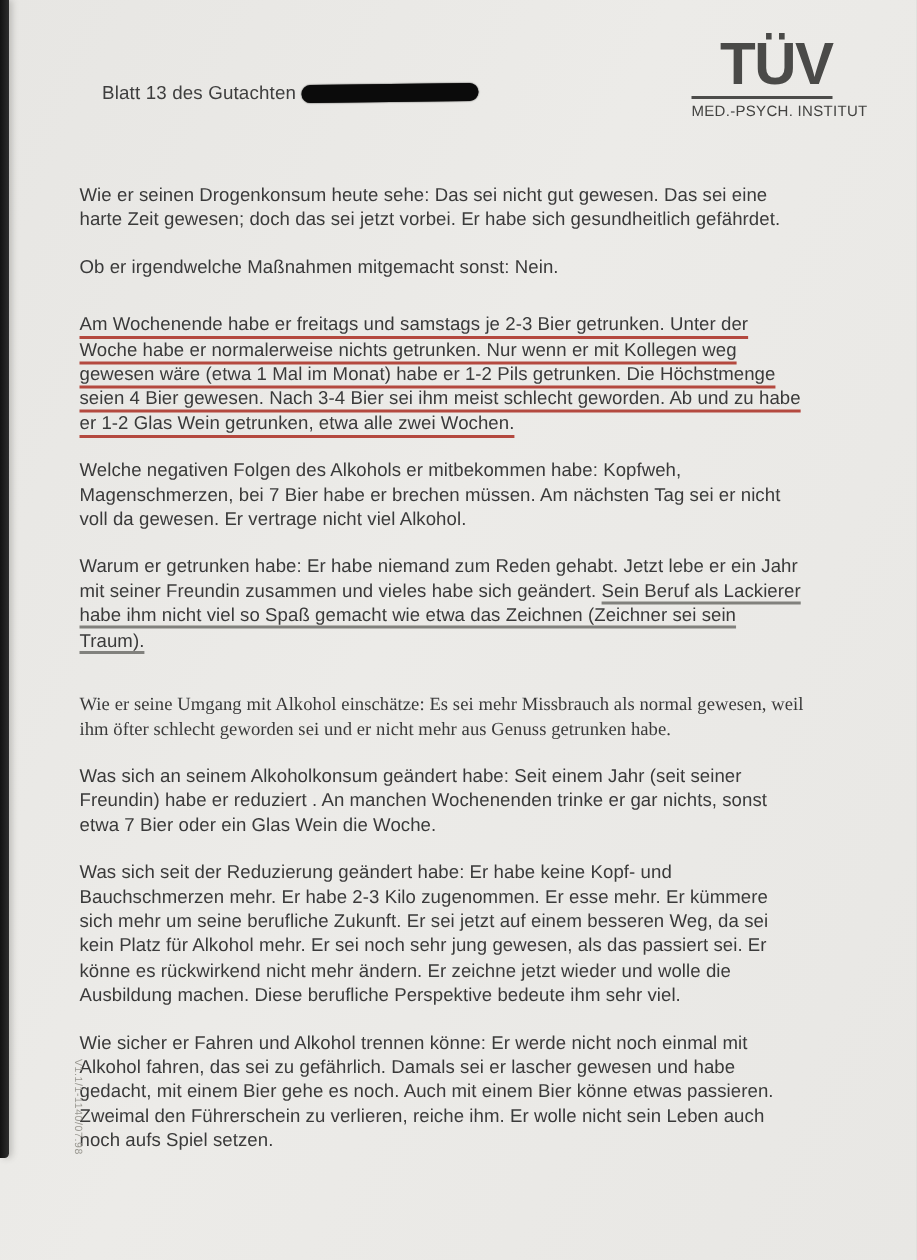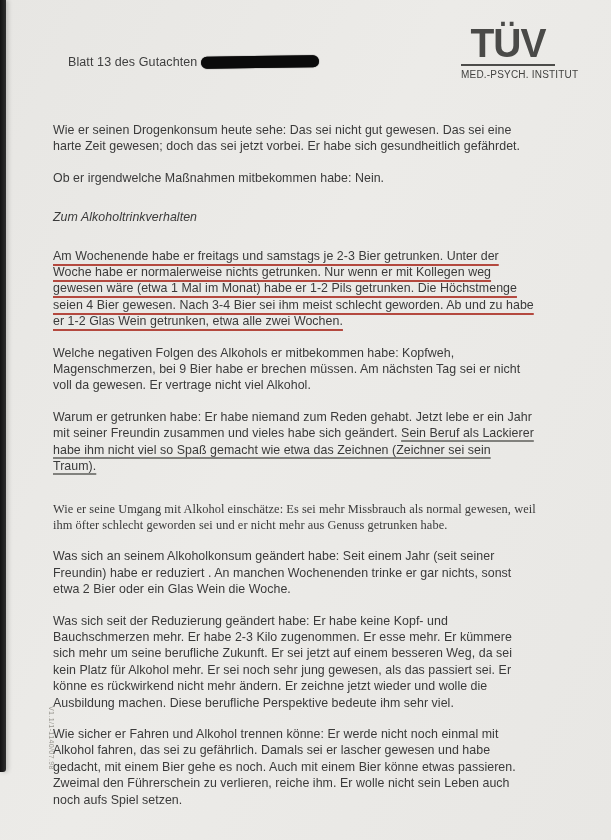--- a/index.html
+++ b/index.html
@@ -32,21 +32,21 @@
   .redaction {
     width: 118px; height: 12px;
     background: #0b0b0b;
     border-radius: 6px;
     transform: rotate(-0.8deg);
     box-shadow: 0 0 1px #000;
   }
   
   .logo {
     position: absolute; right: 56px; top: 26px;
-    width: 94px; text-align: center;
+    width: 94px; text-align: right;
   }
   .logo-title {
     font-size: 39px; line-height: 36px;
     font-weight: bold; color: #4a4a48;
     letter-spacing: -1px;
     transform: scaleY(1.02);
   }
   .logo-rule { height: 2px; background: #4c4c4a; margin-top: 2px; }
   .logo-subtitle {
     margin-top: 3px;
@@ -97,33 +97,32 @@
 
   <div class="logo">
     <div class="logo-title">TÜV</div>
     <div class="logo-rule"></div>
     <div class="logo-subtitle">MED.-PSYCH. INSTITUT</div>
   </div>
 
   <div class="doc-body">
     <p class="para">Wie er seinen Drogenkonsum heute sehe: Das sei nicht gut gewesen. Das sei eine harte Zeit gewesen; doch das sei jetzt vorbei. Er habe sich gesundheitlich gefährdet.</p>
 
-    <p class="para">Ob er irgendwelche Maßnahmen mitbekommen habe: Nein.</p>
+    <p class="para">Ob er irgendwelche Maßnahmen mitgemacht sonst: Nein.</p>
 
-    <p class="para section-heading">Zum Alkoholtrinkverhalten</p>
 
     <p class="para u-red">Am Wochenende habe er freitags und samstags je 2-3 Bier getrunken. Unter der Woche habe er normalerweise nichts getrunken. Nur wenn er mit Kollegen weg gewesen wäre (etwa 1 Mal im Monat) habe er 1-2 Pils getrunken. Die Höchstmenge seien 4 Bier gewesen. Nach 3-4 Bier sei ihm meist schlecht geworden. Ab und zu habe er 1-2 Glas Wein getrunken, etwa alle zwei Wochen.</p>
 
-    <p class="para">Welche negativen Folgen des Alkohols er mitbekommen habe: Kopfweh, Magenschmerzen, bei 9 Bier habe er brechen müssen. Am nächsten Tag sei er nicht voll da gewesen. Er vertrage nicht viel Alkohol.</p>
+    <p class="para">Welche negativen Folgen des Alkohols er mitbekommen habe: Kopfweh, Magenschmerzen, bei 7 Bier habe er brechen müssen. Am nächsten Tag sei er nicht voll da gewesen. Er vertrage nicht viel Alkohol.</p>
 
     <p class="para"><span>Warum er getrunken habe: Er habe niemand zum Reden gehabt. Jetzt lebe er ein Jahr mit seiner Freundin zusammen und vieles habe sich geändert. </span><span class="u-pencil">Sein Beruf als Lackierer habe ihm nicht viel so Spaß gemacht wie etwa das Zeichnen (Zeichner sei sein Traum).</span></p>
 
     <p class="para gap-before">Wie er seine Umgang mit Alkohol einschätze: Es sei mehr Missbrauch als normal gewesen, weil ihm öfter schlecht geworden sei und er nicht mehr aus Genuss getrunken habe.</p>
 
-    <p class="para">Was sich an seinem Alkoholkonsum geändert habe: Seit einem Jahr (seit seiner Freundin) habe er reduziert . An manchen Wochenenden trinke er gar nichts, sonst etwa 2 Bier oder ein Glas Wein die Woche.</p>
+    <p class="para">Was sich an seinem Alkoholkonsum geändert habe: Seit einem Jahr (seit seiner Freundin) habe er reduziert . An manchen Wochenenden trinke er gar nichts, sonst etwa 7 Bier oder ein Glas Wein die Woche.</p>
 
     <p class="para">Was sich seit der Reduzierung geändert habe: Er habe keine Kopf- und Bauchschmerzen mehr. Er habe 2-3 Kilo zugenommen. Er esse mehr. Er kümmere sich mehr um seine berufliche Zukunft. Er sei jetzt auf einem besseren Weg, da sei kein Platz für Alkohol mehr. Er sei noch sehr jung gewesen, als das passiert sei. Er könne es rückwirkend nicht mehr ändern. Er zeichne jetzt wieder und wolle die Ausbildung machen. Diese berufliche Perspektive bedeute ihm sehr viel.</p>
 
     <p class="para">Wie sicher er Fahren und Alkohol trennen könne: Er werde nicht noch einmal mit Alkohol fahren, das sei zu gefährlich. Damals sei er lascher gewesen und habe gedacht, mit einem Bier gehe es noch. Auch mit einem Bier könne etwas passieren. Zweimal den Führerschein zu verlieren, reiche ihm. Er wolle nicht sein Leben auch noch aufs Spiel setzen.</p>
   </div>
 
   <div class="form-number">V1.1/1-1140/07.98</div>
 
 </div>
 

